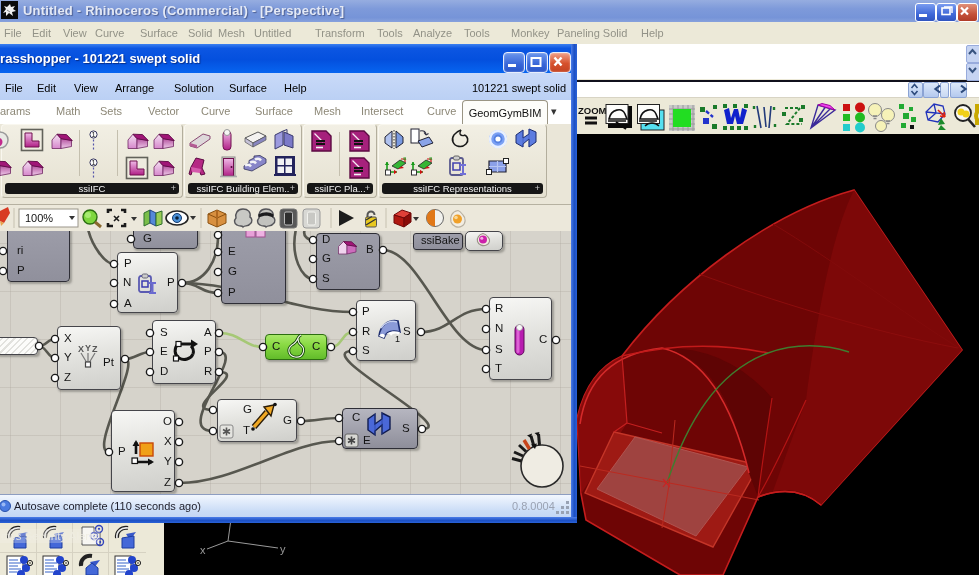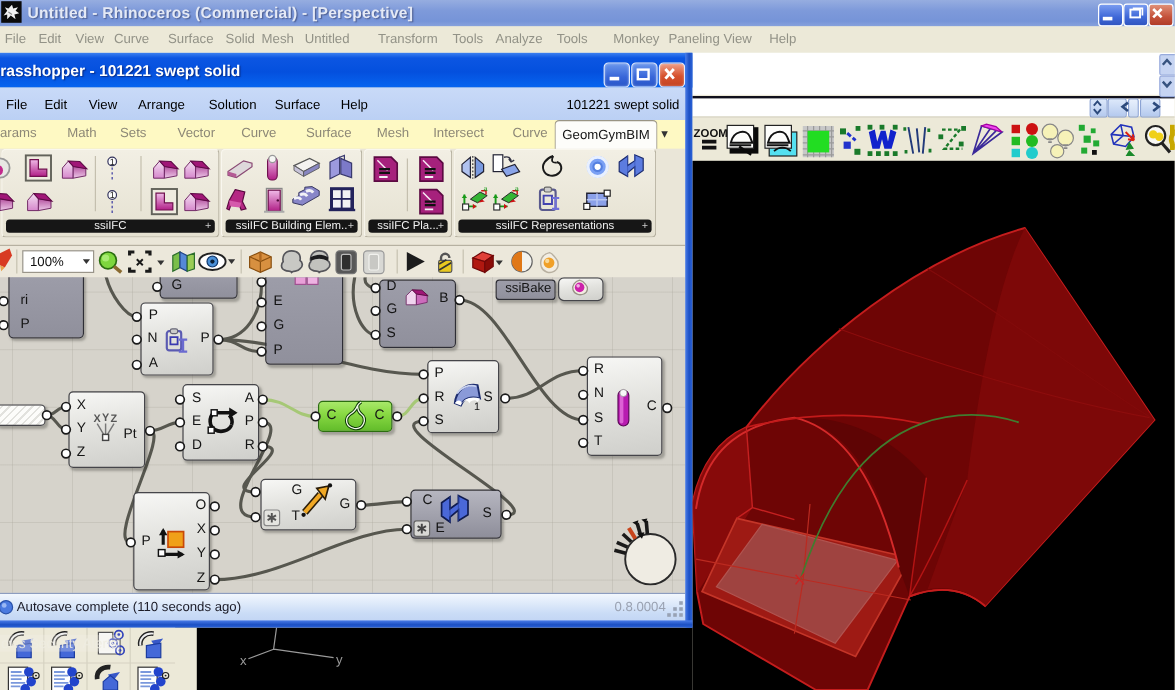--- a/index.html
+++ b/index.html
@@ -25,21 +25,21 @@
   #ghtitle{left:0;top:44px;width:577px;height:29px;
     background:linear-gradient(#3c80f0 0%,#0c56e2 15%,#0450de 55%,#0765f0 100%);}
   #ghtitletext{left:-10px;top:51px;font-size:13px;font-weight:bold;color:#fff;
     text-shadow:1px 1px 1px rgba(10,20,80,.6);}
   .ghbtn{top:52px;width:20px;height:19px;border-radius:4px;border:1px solid #e8eefc;
     background:linear-gradient(#6a96ec,#3765d8 60%,#2a56c8);box-shadow:inset 0 0 2px rgba(255,255,255,.5);}
   #ghclose{background:linear-gradient(#f0a088,#d6512d 55%,#c44322);}
   #ghmenu{left:0;top:73px;width:571px;height:27px;background:linear-gradient(#c9daf8,#bbd0f4);
     font-size:11px;color:#000;}
   #ghmenu span{position:absolute;top:9px;}
-  #ghtabs{left:0;top:100px;width:571px;height:24px;background:#fef9c3;font-size:11px;color:#8d8877;text-align:center;}
+  #ghtabs{left:0;top:100px;width:571px;height:24px;background:#ffffff;font-size:11px;color:#8d8877;text-align:center;}
   #ghtabs span{position:absolute;top:5px;}
   #ghactivetab{left:462px;top:100px;width:84px;height:24px;background:#fdfdfa;
     border:1px solid #9a9584;border-bottom:none;border-radius:4px 4px 0 0;
     font-size:11px;color:#111;text-align:center;line-height:24px;}
   #ghribbon{left:0;top:124px;width:571px;height:80px;background:#eae6d8;}
   .rgroup{position:absolute;top:0px;height:72px;border-radius:4px;
     border:1px solid #b3ae9d;border-top-color:#f9f7ef;border-left-color:#f9f7ef;
     background:linear-gradient(#f2efe4,#e5e1d1);}
   .rlabel{position:absolute;left:3px;right:3px;bottom:3px;height:11px;background:#161616;
     border-radius:3px;color:#f2f2f2;font-size:9.5px;text-align:center;line-height:11px;}
@@ -83,21 +83,21 @@
     <span style="left:95px">Curve</span>
   <span style="left:140px">Surface</span>
     <span style="left:188px">Solid</span>
   <span style="left:218px">Mesh</span>
     <span style="left:254px">Untitled</span>
   <span style="left:315px">Transform</span>
     <span style="left:377px">Tools</span>
   <span style="left:413px">Analyze</span>
     <span style="left:464px">Tools</span>
   <span style="left:511px">Monkey</span>
-    <span style="left:557px">Paneling View</span>
+    <span style="left:557px">Paneling Solid</span>
   <span style="left:641px">Help</span>
 </div>
 
 <div class="abs wbtn" style="left:915px;background:linear-gradient(#7a9cf0,#3f68d8 60%,#3055c0);border:1px solid #fff;"></div>
 <div class="abs wbtn" style="left:936px;background:linear-gradient(#7a9cf0,#3f68d8 60%,#3055c0);border:1px solid #fff;"></div>
 <div class="abs wbtn" style="left:957px;background:linear-gradient(#e09078,#c4513a 60%,#b03c28);border:1px solid #fff;"></div>
 <svg class="abs" style="left:915px;top:3px" width="62" height="17">
   <rect x="4" y="11" width="8" height="3" fill="#fff"></rect>
   <rect x="27" y="5" width="8" height="6.5" fill="none" stroke="#fff" stroke-width="1.6"></rect>
   <path d="M29 4 h8 v6" fill="none" stroke="#fff" stroke-width="1.4"></path>

